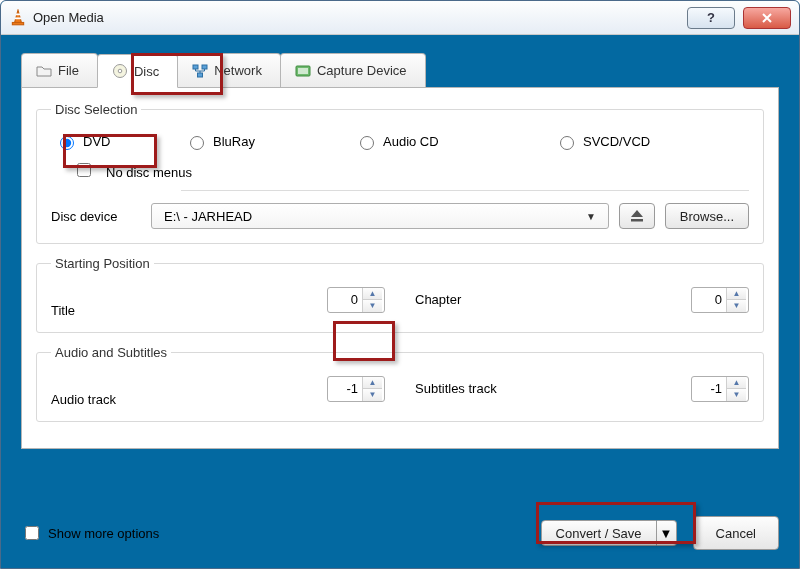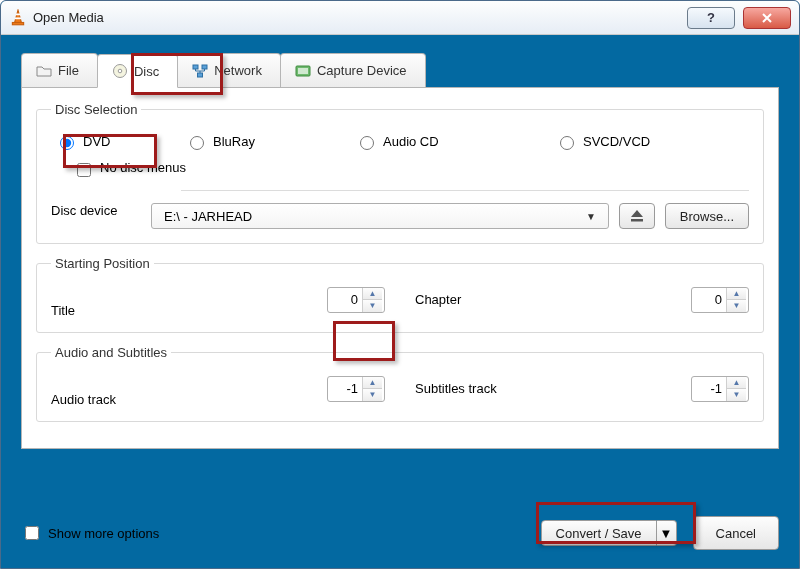--- a/index.html
+++ b/index.html
@@ -65,23 +65,23 @@
   }
   fieldset.group > legend { color:#333; padding:0 4px; }
   .radio-row { display:flex; align-items:center; gap:0; margin:6px 0 10px 0; }
   .radio-item { display:flex; align-items:center; gap:6px; }
   .radio-item.dvd    { margin-left: 4px;  width: 130px; align-items: center; }
   .radio-item.bluray { width: 170px; }
   .radio-item.audiocd{ width: 200px; }
   .radio-item.svcd   { }
   input[type=radio] { width:14px; height:14px; }
   input[type=checkbox] { width:14px; height:14px; }
-  .chk-row { display:flex; align-items:flex-start; gap:6px; margin: 4px 0 10px 22px; }
+  .chk-row { display:flex; align-items:flex-end; gap:12px; margin: 4px 0 10px 22px; }
   hr.sep { border:none; border-top:1px solid #dcdcdc; margin: 6px 0 12px 130px; }
-  .device-row { display:flex; align-items:flex-start; gap:10px; }
+  .device-row { display:flex; align-items:center; gap:10px; }
   .device-row .lbl { width: 90px; }
   .combo {
     flex:1; display:flex; align-items:center;
     height:26px;
     border:1px solid #aeaeae; border-radius:3px;
     background:linear-gradient(#fff,#f4f4f4);
     padding: 0 12px;
     justify-content:space-between;
   }
   .combo .arrow { font-size:10px; color:#333; }

